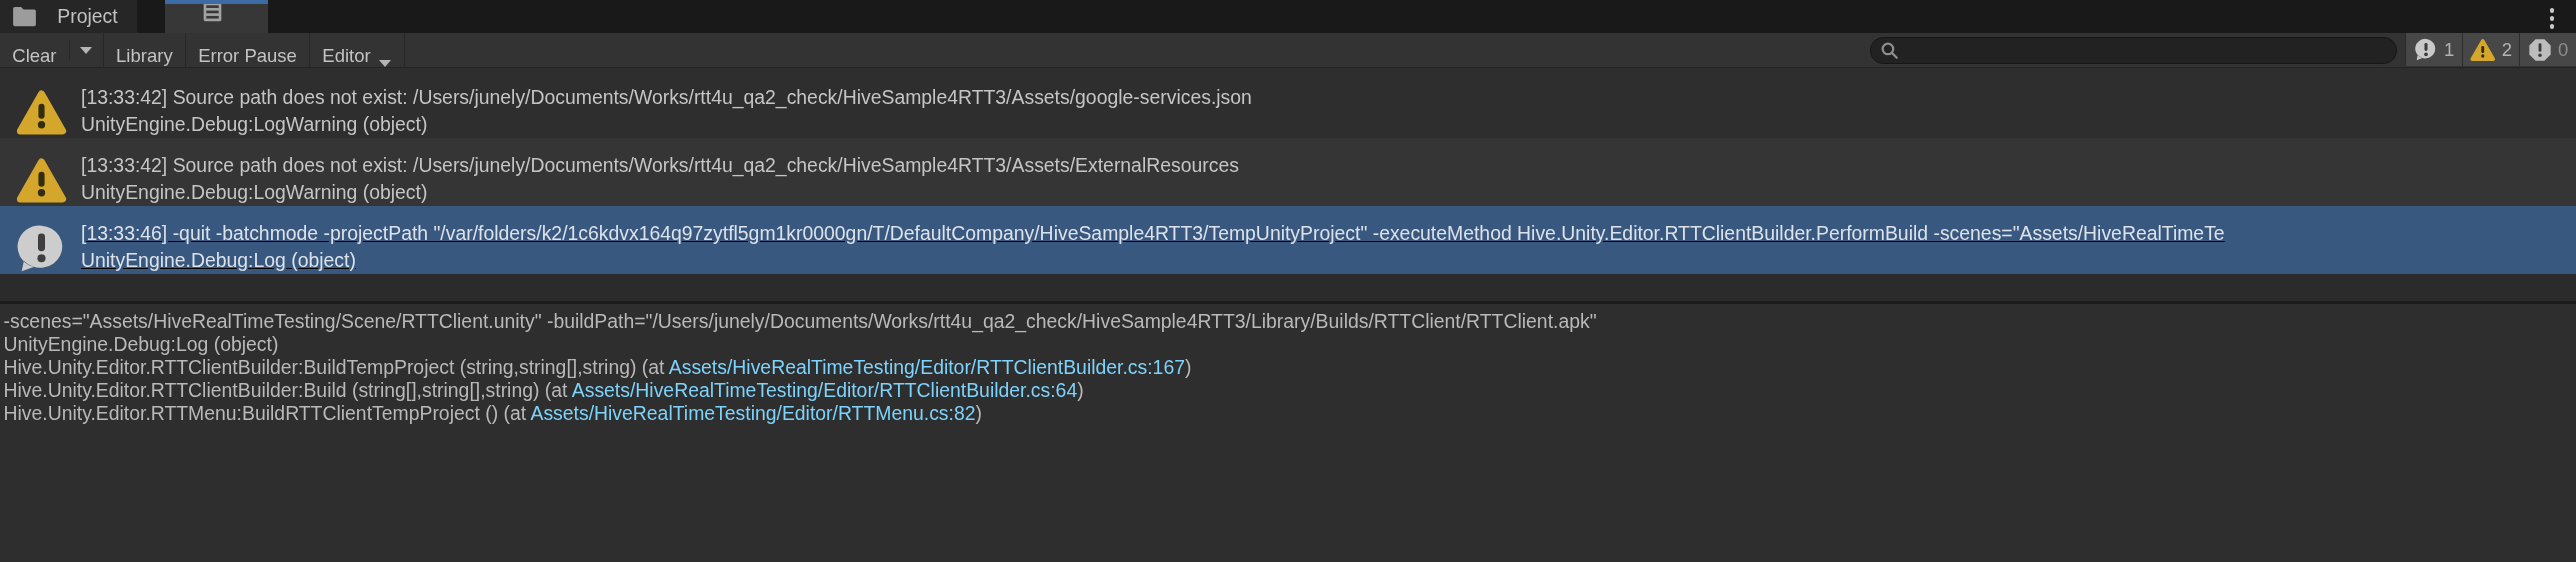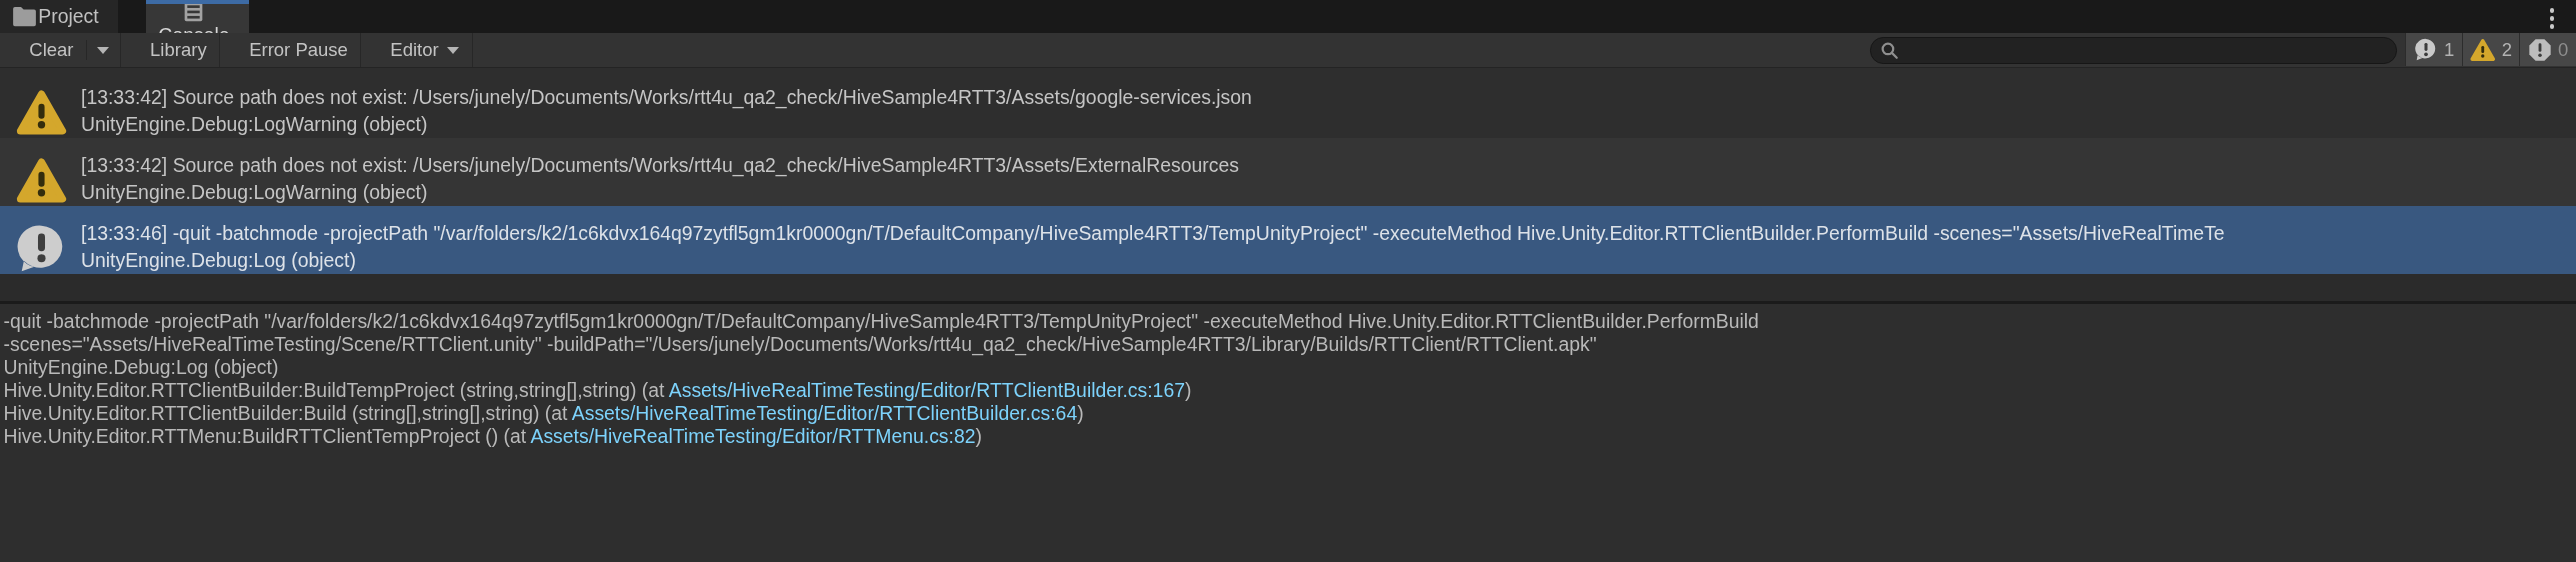--- a/index.html
+++ b/index.html
@@ -2,46 +2,46 @@
 <html style="font-size:14px"><head>
 <meta charset="utf-8">
 <style>
   * { margin:0; padding:0; box-sizing:border-box; }
   html,body { width:2576px; height:562px; overflow:hidden; background:#2e2e2e;
     font-family:"Liberation Sans","DejaVu Sans",sans-serif; }
   .window { position:relative; width:2576px; height:562px; }
 
   
   .tabstrip { position:absolute; left:0; top:0; width:100%; height:33px; background:#191919; display:flex; align-items:stretch; }
-  .tab { display:flex; align-items:center; gap:1px; padding:0 19.4px 0 12.3px; height:33px; color:#c1c1c1; font-size:19.4px; position:relative; background:#262626; }
+  .tab { display:flex; align-items:center; gap:20px; padding:0 19.4px 0 12.3px; height:33px; color:#c1c1c1; font-size:19.4px; position:relative; background:#262626; }
   .tab.active { background:#373737; color:#d6d6d6; margin-left:28px;flex-direction:column; }
   .tab.active::before { content:""; position:absolute; left:0; top:0; right:0; height:3.5px; background:#3d6ba5; }
   .kebab { position:absolute; right:12.3px; top:5.3px; width:23px; height:26.4px; display:flex; flex-direction:column; align-items:center; justify-content:center; gap:3.5px; cursor:pointer; }
   .kebab i { width:4.4px; height:4.4px; border-radius:50%; background:#c9c9c9; }
 
   
   .toolbar { position:absolute; left:0; top:33px; width:100%; height:35px; background:#333333; border-bottom:1.8px solid #242424; display:flex; align-items:stretch; color:#c3c3c3; font-size:18.5px; }
-  .tbtn { display:flex; align-items:center; padding:0 12.3px; white-space:nowrap;margin-left:17px; }
+  .tbtn { display:flex; align-items:flex-end; padding:0 12.3px; white-space:nowrap; }
   .vsep { width:0.9px; background:#272727; margin:0; }
   .arrowbtn { display:flex; align-items:center; padding:0 10.6px; }
   .caret { width:0; height:0; border-left:6.2px solid transparent; border-right:6.2px solid transparent; border-top:7px solid #b5b5b5; }
   .editor-caret { margin-left:8.8px; }
   .tb-spacer { flex:1; }
   .searchbox { position:absolute; left:1870px; top:4.4px; width:527px; height:26.4px; background:#222222; border:0.9px solid #161616; border-radius:13.2px; display:flex; align-items:center; padding:0 8.8px; }
   .searchbox input { background:transparent; border:none; outline:none; color:#cfcfcf; font-size:17.6px; width:476px; margin-left:7px; font-family:inherit; }
   .badges { position:absolute; right:0; top:0; height:33px; display:flex; }
   .badge { width:57px; display:flex; align-items:center; justify-content:center; gap:6.2px; background:#474747; border-left:1.8px solid #2c2c2c; font-size:18.5px; color:#b3b3b3; }
   .badge .cnt0 { color:#8f8f8f; }
 
   
   .loglist { position:absolute; left:0; top:70px; width:100%; }
   .lrow { height:68px; display:flex; align-items:flex-end; overflow:hidden; white-space:nowrap; }
   .lrow.odd { background:#2e2e2e; }
   .lrow.even { background:#353535; }
-  .lrow.selected { background:#395880; }
+  .lrow.selected { background:#395880;text-decoration:underline; }
   .lrow .ric { flex:0 0 auto; width:51px; height:51px; margin:0 14px 0 16px; }
   .lrow .ltext { color:#c5c5c5; font-size:19.4px; line-height:27px; overflow:hidden; }
   .lrow.selected .ltext { color:#dde2e8; }
   .lrow .l1, .lrow .l2 { white-space:nowrap; overflow:hidden; }
 
   
   .list-rest { position:absolute; left:0; top:274px; width:100%; height:27px; background:#2b2b2b; }
   .splitter { position:absolute; left:0; top:301px; width:100%; height:2.6px; background:#1b1b1b; cursor:row-resize; }
   .detail { position:absolute; left:0; top:304px; width:100%; height:258px; background:#2e2e2e; padding:6.2px 3.5px 0 3.5px; color:#b9b9b9; font-size:19.4px; line-height:23px; }
   .dline { white-space:nowrap; overflow:hidden; }
@@ -193,21 +193,20 @@
         <div class="l2">UnityEngine.Debug:Log (object)</div>
       </div>
     </div>
 
   </div>
 
   <div class="list-rest"></div>
   <div class="splitter"></div>
 
   <div class="detail">
-    <div class="dline"><span>-quit -batchmode -projectPath "/var/folders/k2/1c6kdvx164q97zytfl5gm1kr0000gn/T/DefaultCompany/HiveSample4RTT3/TempUnityProject" -executeMethod Hive.Unity.Editor.RTTClientBuilder.PerformBuild</span></div>
     <div class="dline"><span>-scenes="Assets/HiveRealTimeTesting/Scene/RTTClient.unity" -buildPath="/Users/junely/Documents/Works/rtt4u_qa2_check/HiveSample4RTT3/Library/Builds/RTTClient/RTTClient.apk"</span></div>
     <div class="dline"><span>UnityEngine.Debug:Log (object)</span></div>
     <div class="dline"><span>Hive.Unity.Editor.RTTClientBuilder:BuildTempProject (string,string[],string) (at </span><a class="link">Assets/HiveRealTimeTesting/Editor/RTTClientBuilder.cs:167</a><span>)</span></div>
     <div class="dline"><span>Hive.Unity.Editor.RTTClientBuilder:Build (string[],string[],string) (at </span><a class="link">Assets/HiveRealTimeTesting/Editor/RTTClientBuilder.cs:64</a><span>)</span></div>
     <div class="dline"><span>Hive.Unity.Editor.RTTMenu:BuildRTTClientTempProject () (at </span><a class="link">Assets/HiveRealTimeTesting/Editor/RTTMenu.cs:82</a><span>)</span></div>
   </div>
 
 </div>
 
 

